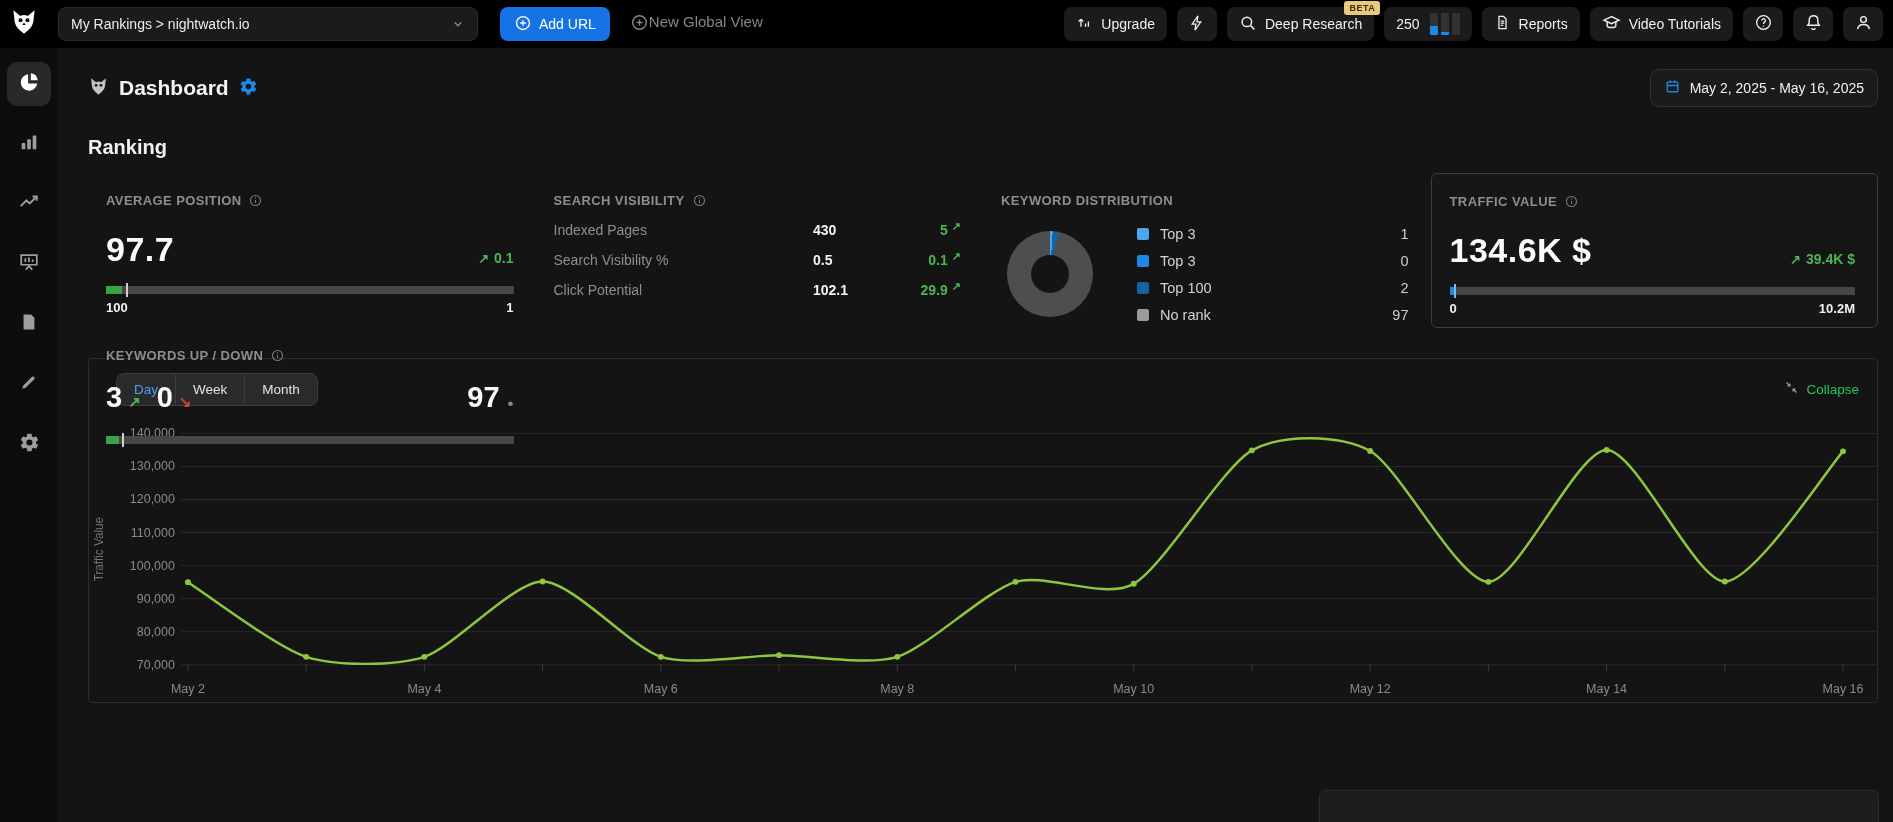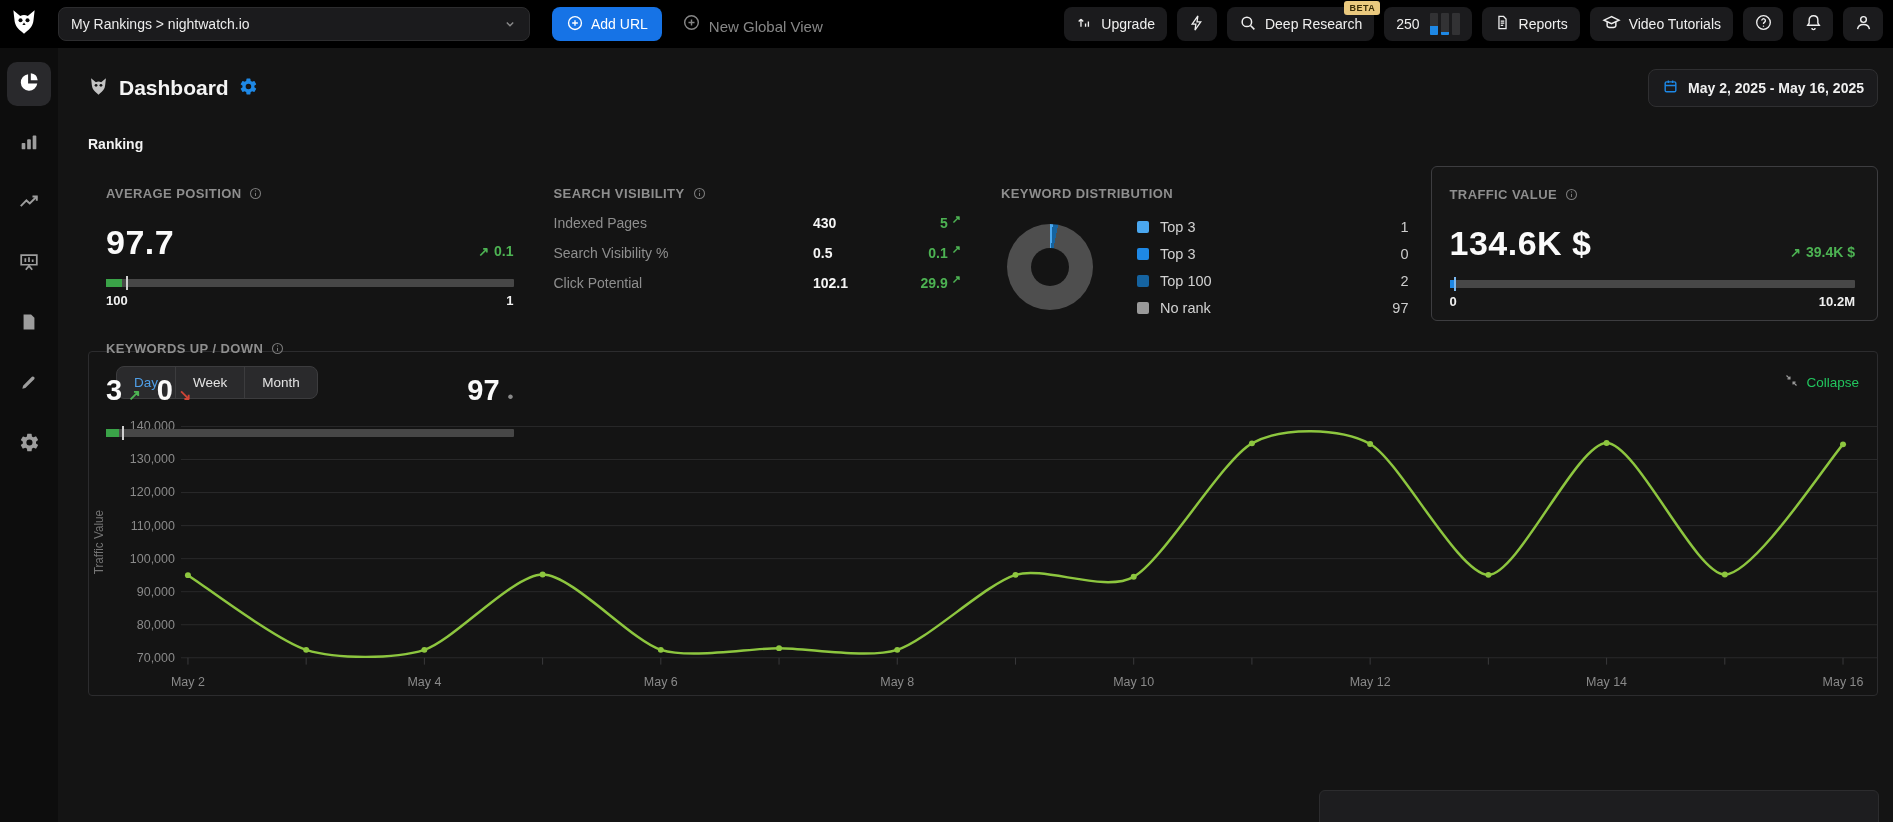--- a/index.html
+++ b/index.html
@@ -3,26 +3,26 @@
 <meta charset="utf-8">
 <style>
   html,body{margin:0;padding:0}
   body{width:1893px;height:822px;background:#141414;color:#ededed;
        font-family:"Liberation Sans",sans-serif;overflow:hidden;position:relative}
   .clickable{cursor:pointer}
 
   
   .topbar{height:48px;background:#000;display:flex;align-items:center;gap:10px;padding-right:10px}
   .logo{width:48px;height:48px;display:flex;align-items:center;justify-content:center;flex:0 0 auto}
-  .selector{width:472px;height:34px;background:#1b1b1d;border:1px solid #2c2c2e;border-radius:8px;
+  .selector{width:420px;height:34px;background:#1b1b1d;border:1px solid #2c2c2e;border-radius:8px;
             display:flex;align-items:center;justify-content:space-between;padding:0 12px;
             font-size:14px;color:#ececec;box-sizing:border-box}
   .btn-primary{height:34px;background:#1673e6;border-radius:8px;color:#fff;font-size:14px;
                display:flex;align-items:center;gap:7px;padding:0 14px;margin-left:12px}
-  .ghost-link{display:flex;align-items:flex-end;gap:8px;color:#868686;font-size:15px;margin-left:10px}
+  .ghost-link{display:flex;align-items:flex-start;gap:0;color:#868686;font-size:15px;margin-left:10px}
   .spacer{flex:1}
   .tb-btn{height:34px;background:#1b1b1d;border-radius:8px;color:#efefef;font-size:14px;
           display:flex;align-items:center;gap:8px;padding:0 12px;position:relative;flex:0 0 auto}
   .tb-sq{width:40px;justify-content:center;padding:0}
   .beta{position:absolute;top:-6px;right:-6px;background:#eac97e;color:#3a2d07;font-size:9px;
         font-weight:bold;letter-spacing:.5px;padding:2px 5px;border-radius:3px}
   .credit-bars{display:flex;align-items:flex-end;gap:3px;height:22px;margin-left:2px}
   .cbar{width:8px;height:22px;background:#323234;border-radius:1px;position:relative;overflow:hidden}
   .cbar span{position:absolute;bottom:0;left:0;right:0;background:#1e88e5}
   .cbar .f1{height:9px}.cbar .f2{height:3px}
@@ -32,22 +32,22 @@
            display:flex;flex-direction:column;align-items:center;padding-top:14px;gap:16px}
   .side-item{width:44px;height:44px;display:flex;align-items:center;justify-content:center;color:#9d9d9d}
   .side-item.active{background:#29292c;border-radius:10px;color:#fff}
 
   
   .content{margin-left:58px;padding:0 15px 0 30px}
   .page-head{margin-top:18px;height:44px;display:flex;align-items:center;justify-content:space-between}
   .title-wrap{display:flex;align-items:center;gap:10px}
   .page-title{font-size:21px;font-weight:700;color:#f4f4f4}
   .date-btn{height:36px;background:#1b1b1d;border:1px solid #2f2f31;border-radius:8px;display:flex;
-            align-items:center;gap:9px;padding:0 13px;font-size:14px;font-weight:700;color:#f0f0f0}
-  .section-title{font-size:14px;font-weight:700;margin-top:26px;color:#f2f2f2}
+            align-items:center;gap:9px;padding:0 13px;font-size:14px;font-weight:400;color:#f0f0f0}
+  .section-title{font-size:20px;font-weight:700;margin-top:26px;color:#f2f2f2}
 
   
   .cards{display:grid;grid-template-columns:repeat(4,1fr);margin-top:14px;height:170px}
   .card{padding:20px 22px 0 18px;box-sizing:border-box;position:relative}
   .card.selected{border:1px solid #3d3d40;border-radius:6px;background:#161616}
   .card-label{display:flex;align-items:center;gap:7px;font-size:13px;font-weight:700;color:#8e8e8e;letter-spacing:.4px}
   .info-icon{color:#7a7a7a;display:flex}
   .big-row{display:flex;align-items:flex-end;justify-content:space-between;margin-top:24px}
   .big-val{font-size:34px;font-weight:600;color:#fafafa;line-height:1;letter-spacing:.5px}
   .delta{font-size:14px;font-weight:700;color:#4db353;display:flex;align-items:center;gap:5px}

